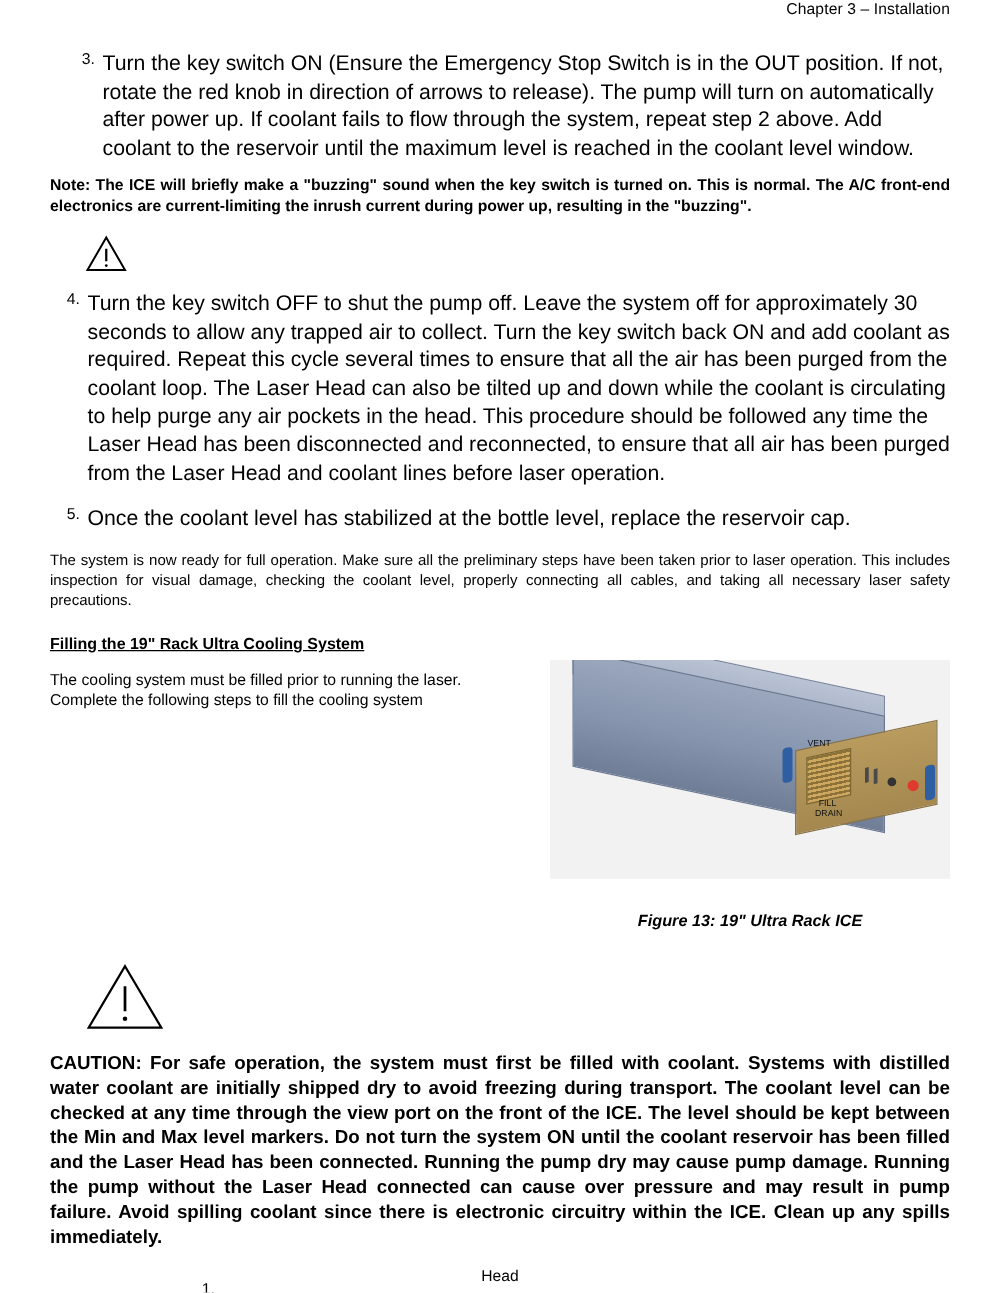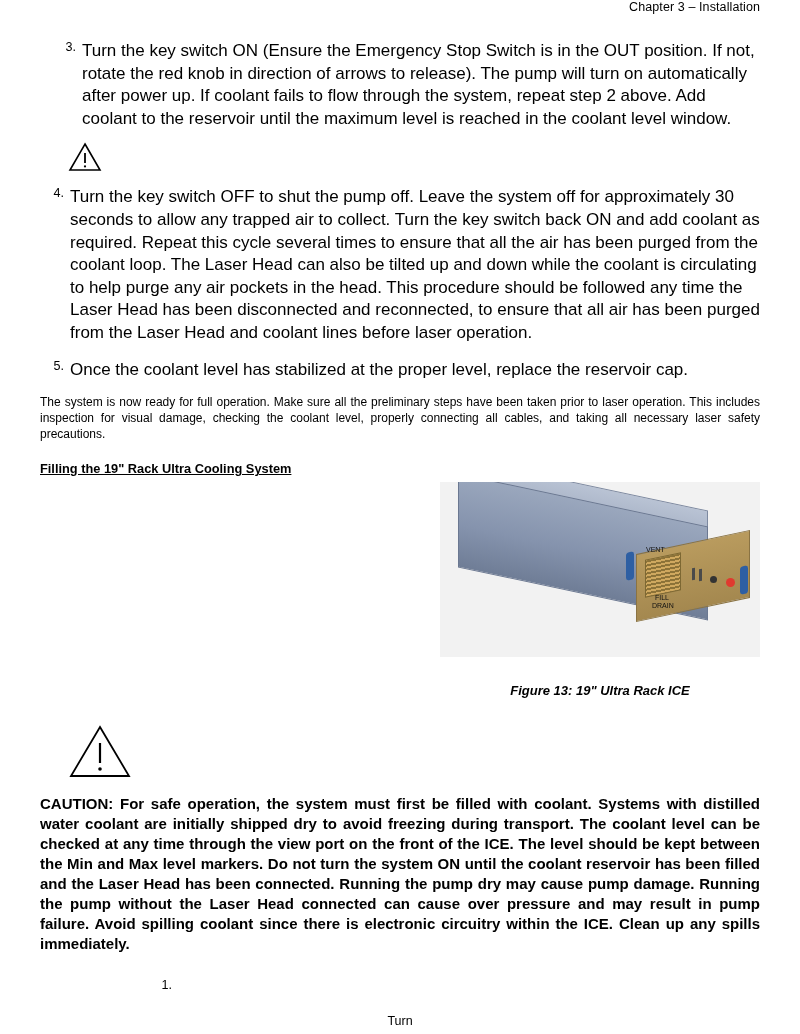--- a/index.html
+++ b/index.html
@@ -253,46 +253,48 @@
 
   <div class="header">Chapter 3 – Installation</div>
 
   <div class="content">
 
     <div class="numbered indent3">
       <span class="num">3.</span>
       <span class="body">Turn the key switch ON (Ensure the Emergency Stop Switch is in the OUT position.  If not, rotate the red knob in direction of arrows to release).  The pump will turn on automatically after power up.  If coolant fails to flow through the system, repeat step 2 above.  Add coolant to the reservoir until the maximum level is reached in the coolant level window.</span>
     </div>
 
+    <div class="note">Note:  The ICE will briefly make a "buzzing" sound when the key switch is turned on.  This is normal.  The A/C front-end electronics are current-limiting the inrush current during power up, resulting in the "buzzing".</div>
 
     <div class="caution-row">
       <span class="tri">
         <svg width="34" height="30" viewBox="0 0 34 30">
           <polygon points="17,2 32,28 2,28" fill="none" stroke="#000" stroke-width="1.6"></polygon>
           <line x1="17" y1="11" x2="17" y2="21" stroke="#000" stroke-width="1.8"></line>
           <circle cx="17" cy="24.4" r="1.1" fill="#000"></circle>
         </svg>
       </span>
     </div>
 
     <div class="numbered">
       <span class="num">4.</span>
       <span class="body">Turn the key switch OFF to shut the pump off.  Leave the system off for approximately 30 seconds to allow any trapped air to collect.  Turn the key switch back ON and add coolant as required.  Repeat this cycle several times to ensure that all the air has been purged from the coolant loop.  The Laser Head can also be tilted up and down while the coolant is circulating to help purge any air pockets in the head.  This procedure should be followed any time the Laser Head has been disconnected and reconnected, to ensure that all air has been purged from the Laser Head and coolant lines before laser operation.</span>
     </div>
 
     <div class="numbered" style="margin-top:14px;">
       <span class="num">5.</span>
-      <span class="body">Once the coolant level has stabilized at the proper level, replace the reservoir cap.</span>
+      <span class="body">Once the coolant level has stabilized at the bottle level, replace the reservoir cap.</span>
     </div>
 
     <p style="margin-top:14px;">The system is now ready for full operation.  Make sure all the preliminary steps have been taken prior to laser operation.  This includes inspection for visual damage, checking the coolant level, properly connecting all cables, and taking all necessary laser safety precautions.</p>
 
     <div class="section-title">Filling the 19" Rack Ultra Cooling System</div>
 
     <div class="two-col">
+      <div class="left-col">The cooling system must be filled prior to running the laser.  Complete the following steps to fill the cooling system</div>
 
       <div class="figure">
         <div class="figure-img">
           <div class="ice-top"></div>
           <div class="ice-body"></div>
           <div class="ice-front"></div>
           <div class="ice-grill"></div>
           <div class="ice-handle h1"></div>
           <div class="ice-handle h2"></div>
           <div class="ice-sw" style="left:252px;top:86px;transform:skewY(-12deg);"></div>
@@ -319,15 +321,15 @@
 
     <div class="bottom-list">
       <div class="numbered">
         <span class="num">1.</span>
       </div>
     </div>
 
   </div>
 
 
-  <div class="footer">Turn</div>
+  <div class="footer">Head</div>
 
 </div>
 
 </body></html>

